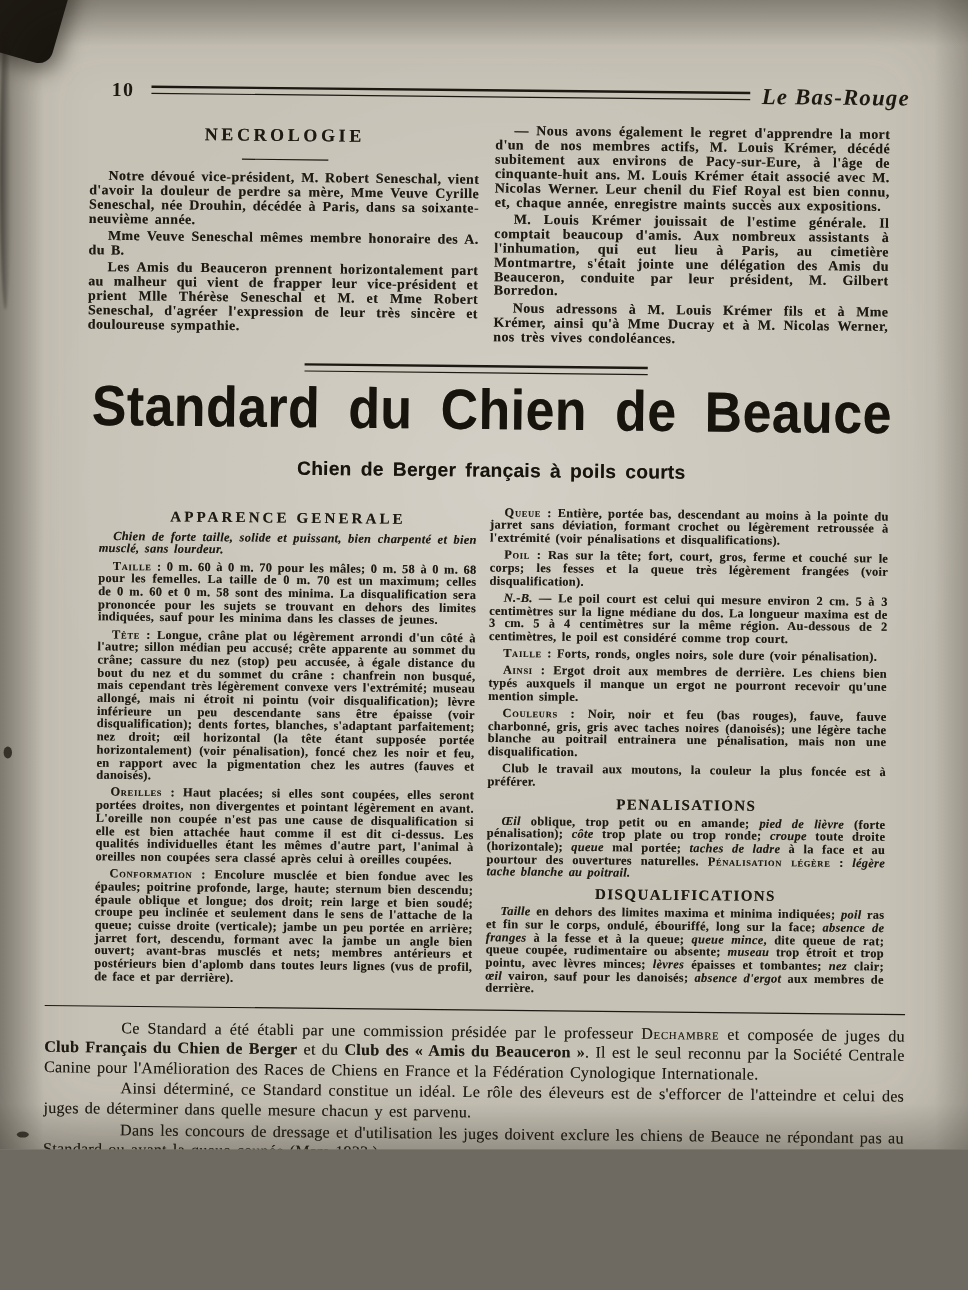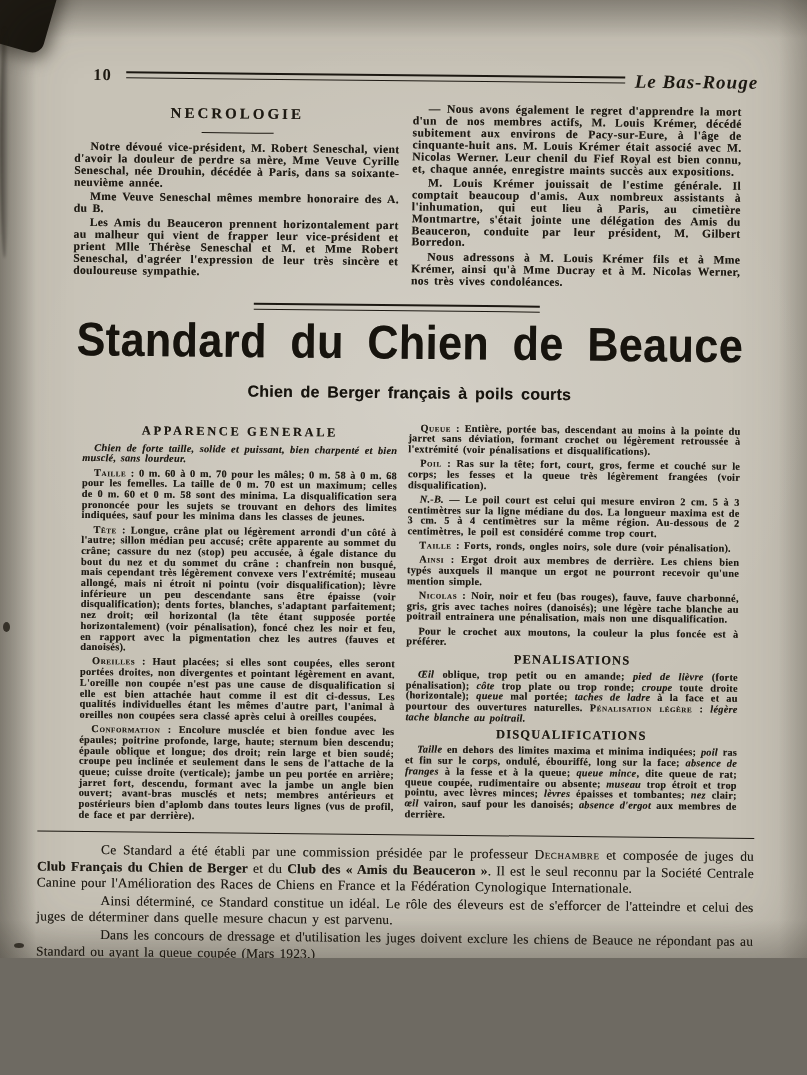--- a/index.html
+++ b/index.html
@@ -110,22 +110,22 @@
         <p><span class="seg-sc">Tête</span><span> : Longue, crâne plat ou légèrement arrondi d'un côté à l'autre; sillon médian peu accusé; crête apparente au sommet du crâne; cassure du nez (stop) peu accusée, à égale distance du bout du nez et du sommet du crâne : chanfrein non busqué, mais cependant très légèrement convexe vers l'extrémité; museau allongé, mais ni étroit ni pointu (voir disqualification); lèvre inférieure un peu descendante sans être épaisse (voir disqualification); dents fortes, blanches, s'adaptant parfaitement; nez droit; œil horizontal (la tête étant supposée portée horizontalement) (voir pénalisation), foncé chez les noir et feu, en rapport avec la pigmentation chez les autres (fauves et danoisés).</span></p>
         <p><span class="seg-sc">Oreilles</span><span> : Haut placées; si elles sont coupées, elles seront portées droites, non divergentes et pointant légèrement en avant. L'oreille non coupée n'est pas une cause de disqualification si elle est bien attachée haut comme il est dit ci-dessus. Les qualités individuelles étant les mêmes d'autre part, l'animal à oreilles non coupées sera classé après celui à oreilles coupées.</span></p>
         <p><span class="seg-sc">Conformation</span><span> : Encolure musclée et bien fondue avec les épaules; poitrine profonde, large, haute; sternum bien descendu; épaule oblique et longue; dos droit; rein large et bien soudé; croupe peu inclinée et seulement dans le sens de l'attache de la queue; cuisse droite (verticale); jambe un peu portée en arrière; jarret fort, descendu, formant avec la jambe un angle bien ouvert; avant-bras musclés et nets; membres antérieurs et postérieurs bien d'aplomb dans toutes leurs lignes (vus de profil, de face et par derrière).</span></p>
       </div>
       <div class="colR">
         <p><span class="seg-sc">Queue</span><span> : Entière, portée bas, descendant au moins à la pointe du jarret sans déviation, formant crochet ou légèrement retroussée à l'extrémité (voir pénalisations et disqualifications).</span></p>
         <p><span class="seg-sc">Poil</span><span> : Ras sur la tête; fort, court, gros, ferme et couché sur le corps; les fesses et la queue très légèrement frangées (voir disqualification).</span></p>
         <p><span class="seg-i">N.-B. —</span><span> Le poil court est celui qui mesure environ 2 cm. 5 à 3 centimètres sur la ligne médiane du dos. La longueur maxima est de 3 cm. 5 à 4 centimètres sur la même région. Au-dessous de 2 centimètres, le poil est considéré comme trop court.</span></p>
         <p><span class="seg-sc">Taille</span><span> : Forts, ronds, ongles noirs, sole dure (voir pénalisation).</span></p>
         <p><span class="seg-sc">Ainsi</span><span> : Ergot droit aux membres de derrière. Les chiens bien typés auxquels il manque un ergot ne pourront recevoir qu'une mention simple.</span></p>
-        <p><span class="seg-sc">Nicolas</span><span> : Noir, noir et feu (bas rouges), fauve, fauve charbonné, gris, gris avec taches noires (danoisés); une légère tache blanche au poitrail entrainera une pénalisation, mais non une disqualification.</span></p>
-        <p><span>Pour le crochet aux moutons, la couleur la plus foncée est à préférer.</span></p>
+        <p><span class="seg-sc">Couleurs</span><span> : Noir, noir et feu (bas rouges), fauve, fauve charbonné, gris, gris avec taches noires (danoisés); une légère tache blanche au poitrail entrainera une pénalisation, mais non une disqualification.</span></p>
+        <p><span>Club le travail aux moutons, la couleur la plus foncée est à préférer.</span></p>
         <h5 class="sub-h">PENALISATIONS</h5>
         <p><span class="seg-i">Œil</span><span> oblique, trop petit ou en amande; </span><span class="seg-i">pied de lièvre</span><span> (forte pénalisation); </span><span class="seg-i">côte</span><span> trop plate ou trop ronde; </span><span class="seg-i">croupe</span><span> toute droite (horizontale); </span><span class="seg-i">queue</span><span> mal portée; </span><span class="seg-i">taches de ladre</span><span> à la face et au pourtour des ouvertures naturelles. </span><span class="seg-sc">Pénalisation légère</span><span> : </span><span class="seg-i">légère tache blanche au poitrail.</span></p>
         <h5 class="sub-h">DISQUALIFICATIONS</h5>
         <p><span class="seg-i">Taille</span><span> en dehors des limites maxima et minima indiquées; </span><span class="seg-i">poil</span><span> ras et fin sur le corps, ondulé, ébouriffé, long sur la face; </span><span class="seg-i">absence de franges</span><span> à la fesse et à la queue; </span><span class="seg-i">queue mince</span><span>, dite queue de rat; queue coupée, rudimentaire ou absente; </span><span class="seg-i">museau</span><span> trop étroit et trop pointu, avec lèvres minces; </span><span class="seg-i">lèvres</span><span> épaisses et tombantes; </span><span class="seg-i">nez</span><span> clair; </span><span class="seg-i">œil</span><span> vairon, sauf pour les danoisés; </span><span class="seg-i">absence d'ergot</span><span> aux membres de derrière.</span></p>
       </div>
     </section>
 
     <div class="footer-rule"></div>
 
     <footer class="footer">

